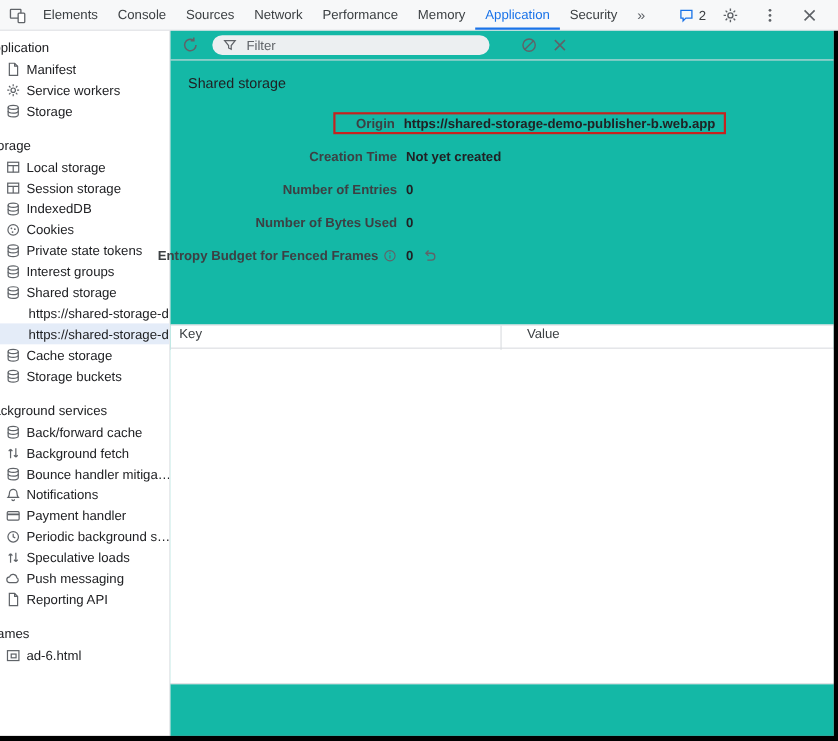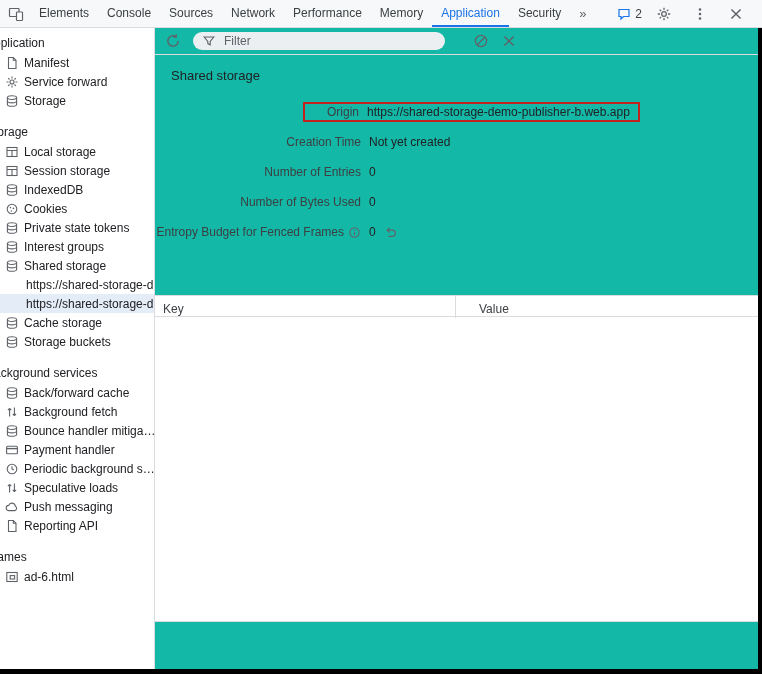--- a/index.html
+++ b/index.html
@@ -44,33 +44,33 @@
   .filter-pill{height:18px;width:252px;background:#eceff1;border-radius:9px;display:flex;
                align-items:center;gap:6px;padding:0 9px;color:#5f6368;}
   .filter-pill input{border:none;background:transparent;outline:none;flex:1;min-width:0;
                      font-family:"Liberation Sans",sans-serif;font-size:12px;color:#202124;}
   .filter-pill input::placeholder{color:#5f6368;}
   .mtoolbar .gap-left{margin-left:16px;}
 
   .ptitle{font-size:13px;font-weight:500;margin:0;padding:13px 16px 2px;color:#202124;}
 
   .fields{position:relative;padding-top:12px;}
-  .frow{min-height:30px;display:flex;align-items:center;}
+  .frow{min-height:30px;display:flex;align-items:center;font-weight:bold;}
   .flabel{flex:0 0 206px;width:206px;display:flex;justify-content:flex-end;align-items:center;
           gap:4px;text-align:right;color:#3c4043;white-space:nowrap;}
   .fvalue{margin-left:8px;display:flex;align-items:center;gap:8px;color:#202124;white-space:nowrap;}
   .origin-box{margin-left:148px;display:inline-flex;align-items:center;
               border:2px solid #c5221f;padding:1px 8px 1px 6px;}
   .origin-box .flabel{flex:0 0 48px;width:48px;}
 
   
   .grid{position:absolute;left:0;right:0;top:267px;bottom:47px;border-top:1px solid #dadce0;
         border-bottom:1px solid #dadce0;background:#fff;}
   .ghead{position:relative;height:21px;border-bottom:1px solid #dadce0;display:flex;
-         align-items:flex-end;color:#3c4043;}
+         align-items:flex-start;color:#3c4043;}
   .gcol.key{padding-left:8px;}
   .gcol.value{position:absolute;left:324px;}
   .gdivider{position:absolute;top:0;bottom:0;left:300px;width:1px;background:#dadce0;}
   .gbody{position:absolute;top:22px;left:0;right:0;bottom:0;background:#fff;}
 
   
   .edge-right{position:absolute;top:28px;right:0;width:4px;bottom:0;background:#000;}
   .edge-bottom{position:absolute;left:0;right:0;bottom:0;height:5px;background:#000;}
 </style>
 </head>
@@ -141,21 +141,21 @@
             </span>
           <span class="slabel">Manifest</span>
         </div>
         <div class="srow">
           <span class="icon14">
               <svg viewBox="0 0 14 14">
                 <circle cx="7" cy="7" r="2" fill="none" stroke="currentColor" stroke-width="1.1"></circle>
                 <path d="M7 1.6v1.9M7 10.5v1.9M1.6 7h1.9M10.5 7h1.9M3.2 3.2l1.3 1.3M9.5 9.5l1.3 1.3M10.8 3.2L9.5 4.5M4.5 9.5l-1.3 1.3" stroke="currentColor" stroke-width="1.1"></path>
               </svg>
             </span>
-          <span class="slabel">Service forward</span>
+          <span class="slabel">Service workers</span>
         </div>
         <div class="srow">
           <span class="icon14">
               <svg viewBox="0 0 14 14">
                 <ellipse cx="7" cy="3.6" rx="4.6" ry="1.9" fill="none" stroke="currentColor" stroke-width="1.1"></ellipse>
                 <path d="M2.4 3.6v6.8c0 1.05 2.1 1.9 4.6 1.9s4.6-.85 4.6-1.9V3.6" fill="none" stroke="currentColor" stroke-width="1.1"></path>
                 <path d="M2.4 7c0 1.05 2.1 1.9 4.6 1.9S11.6 8.05 11.6 7" fill="none" stroke="currentColor" stroke-width="1.1"></path>
               </svg>
             </span>
           <span class="slabel">Storage</span>
@@ -283,20 +283,29 @@
         </div>
         <div class="srow">
           <span class="icon14">
               <svg viewBox="0 0 14 14">
                 <ellipse cx="7" cy="3.6" rx="4.6" ry="1.9" fill="none" stroke="currentColor" stroke-width="1.1"></ellipse>
                 <path d="M2.4 3.6v6.8c0 1.05 2.1 1.9 4.6 1.9s4.6-.85 4.6-1.9V3.6" fill="none" stroke="currentColor" stroke-width="1.1"></path>
                 <path d="M2.4 7c0 1.05 2.1 1.9 4.6 1.9S11.6 8.05 11.6 7" fill="none" stroke="currentColor" stroke-width="1.1"></path>
               </svg>
             </span>
           <span class="slabel">Bounce handler mitiga…</span>
+        </div>
+        <div class="srow">
+          <span class="icon14">
+              <svg viewBox="0 0 14 14">
+                <path d="M7 1.8a3.4 3.4 0 0 1 3.4 3.4c0 2.5.6 3.2 1.3 3.9H2.3c.7-.7 1.3-1.4 1.3-3.9A3.4 3.4 0 0 1 7 1.8z" fill="none" stroke="currentColor" stroke-width="1.1"></path>
+                <path d="M5.8 10.9a1.2 1.2 0 0 0 2.4 0" fill="none" stroke="currentColor" stroke-width="1.1"></path>
+              </svg>
+            </span>
+          <span class="slabel">Notifications</span>
         </div>
         <div class="srow">
           <span class="icon14">
               <svg viewBox="0 0 14 14">
                 <rect x="1.6" y="3.2" width="10.8" height="7.6" rx="1" fill="none" stroke="currentColor" stroke-width="1.1"></rect>
                 <path d="M1.6 5.6h10.8" stroke="currentColor" stroke-width="1.4" fill="none"></path>
               </svg>
             </span>
           <span class="slabel">Payment handler</span>
         </div>

